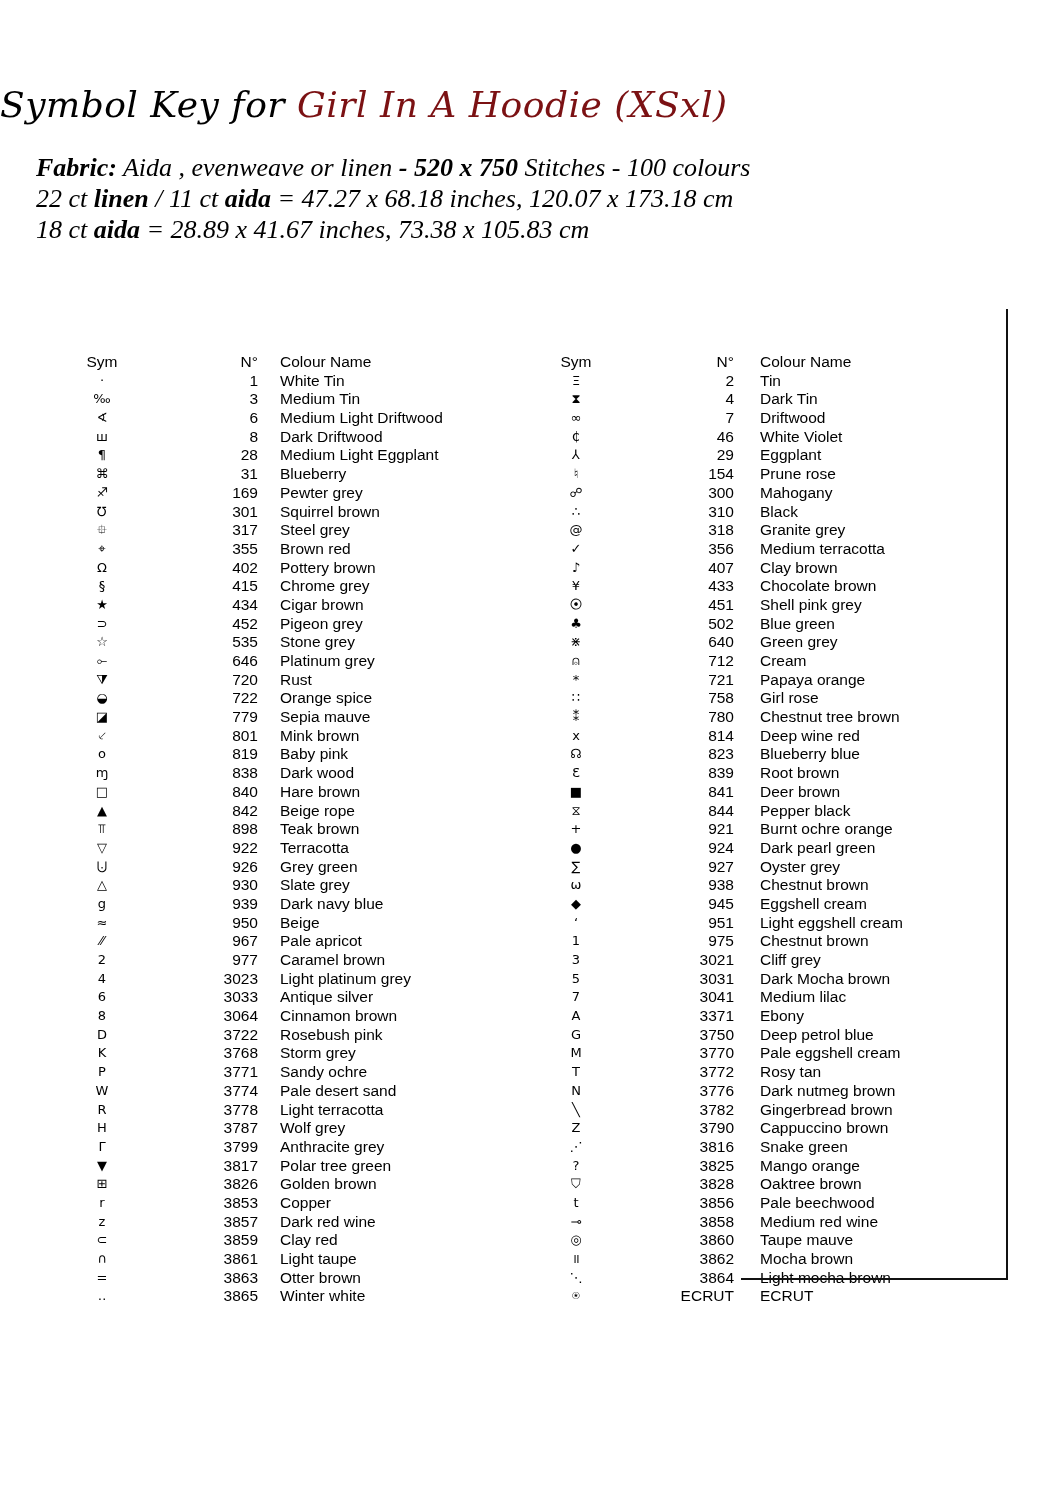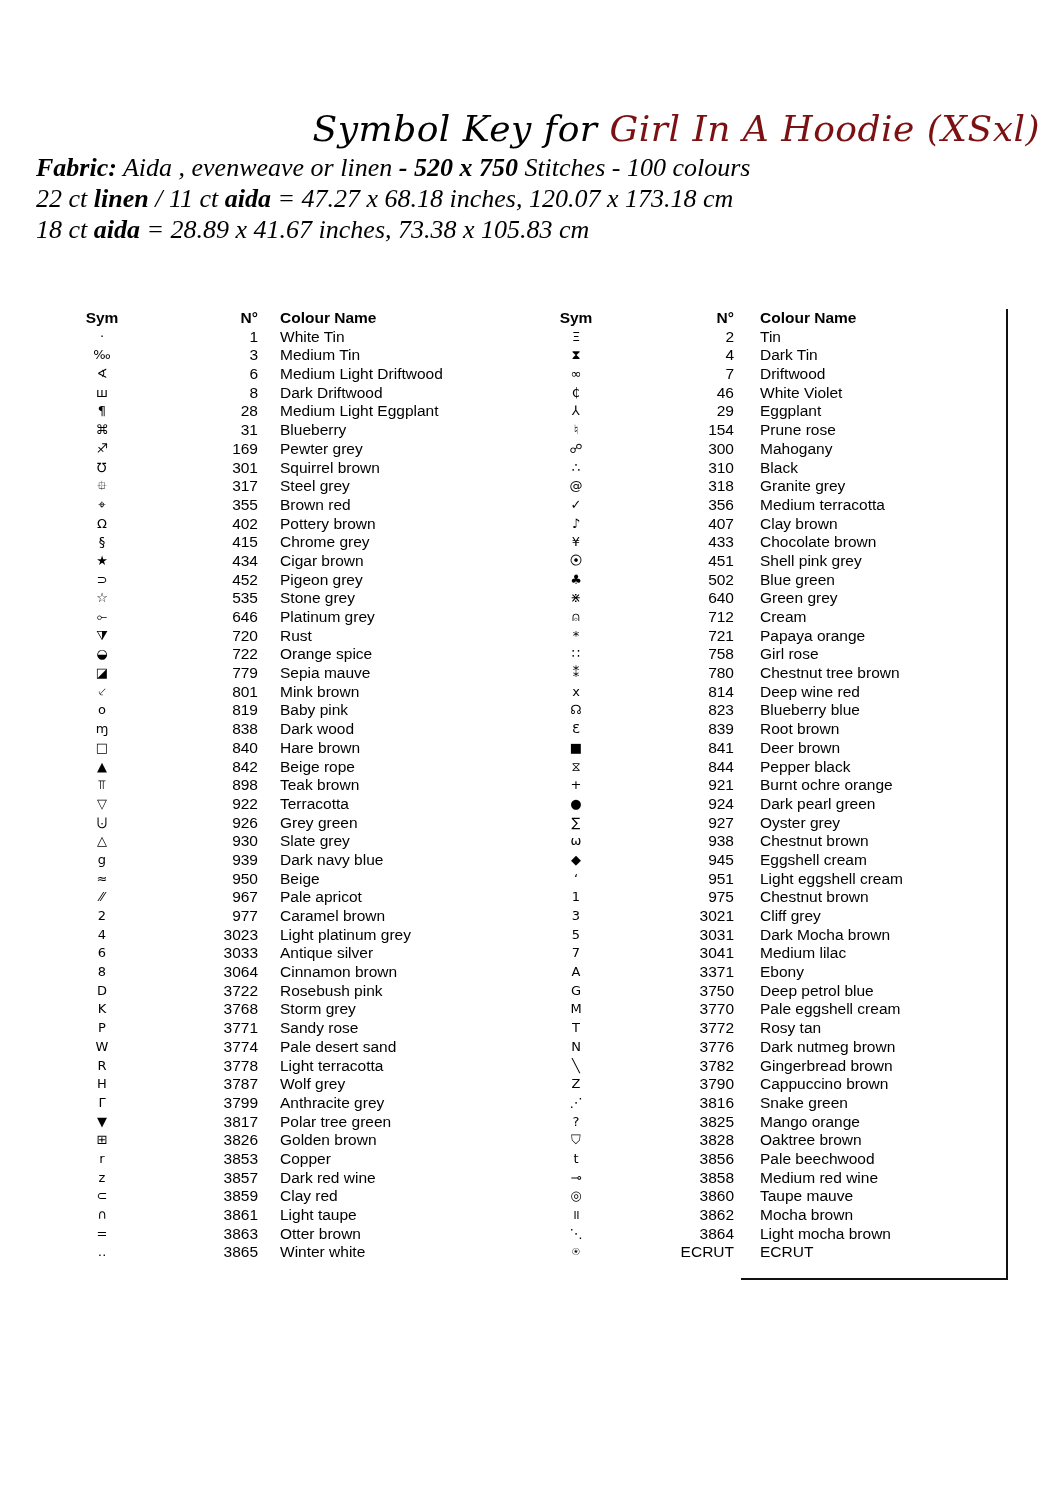--- a/index.html
+++ b/index.html
@@ -1,36 +1,36 @@
 <!DOCTYPE html>
 <html><head>
 <meta charset="utf-8">
 <style>
   html, body { margin: 0; padding: 0; background: #ffffff; }
   body { width: 1060px; height: 1500px; position: relative; overflow: hidden; color: #000; }
   .title {
-    position: absolute; left: 0; top: 108px; width: 1040px; text-align: right;
+    position: absolute; left: 0; top: 84px; width: 1040px; text-align: left;
     font-family: "DejaVu Serif", serif; font-style: italic; font-size: 36px; letter-spacing: 0.5px;
   }
   .title .t-accent { color: #7b1113; }
   .info {
     position: absolute; left: 36px; top: 153px;
     font-family: "Liberation Serif", serif; font-style: italic; font-size: 26px; line-height: 30.8px;
     white-space: nowrap;
   }
   .info b { font-weight: bold; }
   .table {
     position: absolute; top: 309px; left: 0; width: 1060px;
     font-family: "Liberation Sans", sans-serif; font-size: 15.5px;
   }
   .col { position: absolute; top: 0; }
   .col.left { left: 60px; width: 420px; }
   .col.right { left: 534px; width: 420px; }
   .row { position: relative; height: 18.7px; line-height: 18.7px; }
-  .hdr { font-weight: bold; text-decoration: underline; }
+  .hdr { font-weight: normal; text-decoration: underline; margin-top: 44px; }
   .c-sym { position: absolute; left: 0; width: 84px; text-align: center; font-family: "DejaVu Sans", sans-serif; font-size: 13px; }
   .hdr .c-sym { font-family: "Liberation Sans", sans-serif; font-size: 15.5px; }
   .c-num { position: absolute; left: 120px; width: 78px; text-align: right; }
   .c-name { position: absolute; left: 220px; white-space: nowrap; }
   .col.right .c-num { left: 122px; width: 78px; }
   .col.right .c-name { left: 226px; }
   .vline { position: absolute; left: 1006px; top: 309px; width: 1.5px; height: 970px; background: #111; }
   .hline { position: absolute; left: 741px; top: 1278px; width: 267px; height: 1.5px; background: #111; }
 </style>
 </head>
@@ -236,21 +236,21 @@
           <span class="c-name">Rosebush pink</span>
         </div>
         <div class="row">
           <span class="c-sym">K</span>
           <span class="c-num">3768</span>
           <span class="c-name">Storm grey</span>
         </div>
         <div class="row">
           <span class="c-sym">P</span>
           <span class="c-num">3771</span>
-          <span class="c-name">Sandy rose</span>
+          <span class="c-name">Sandy ochre</span>
         </div>
         <div class="row">
           <span class="c-sym">W</span>
           <span class="c-num">3774</span>
           <span class="c-name">Pale desert sand</span>
         </div>
         <div class="row">
           <span class="c-sym">R</span>
           <span class="c-num">3778</span>
           <span class="c-name">Light terracotta</span>

